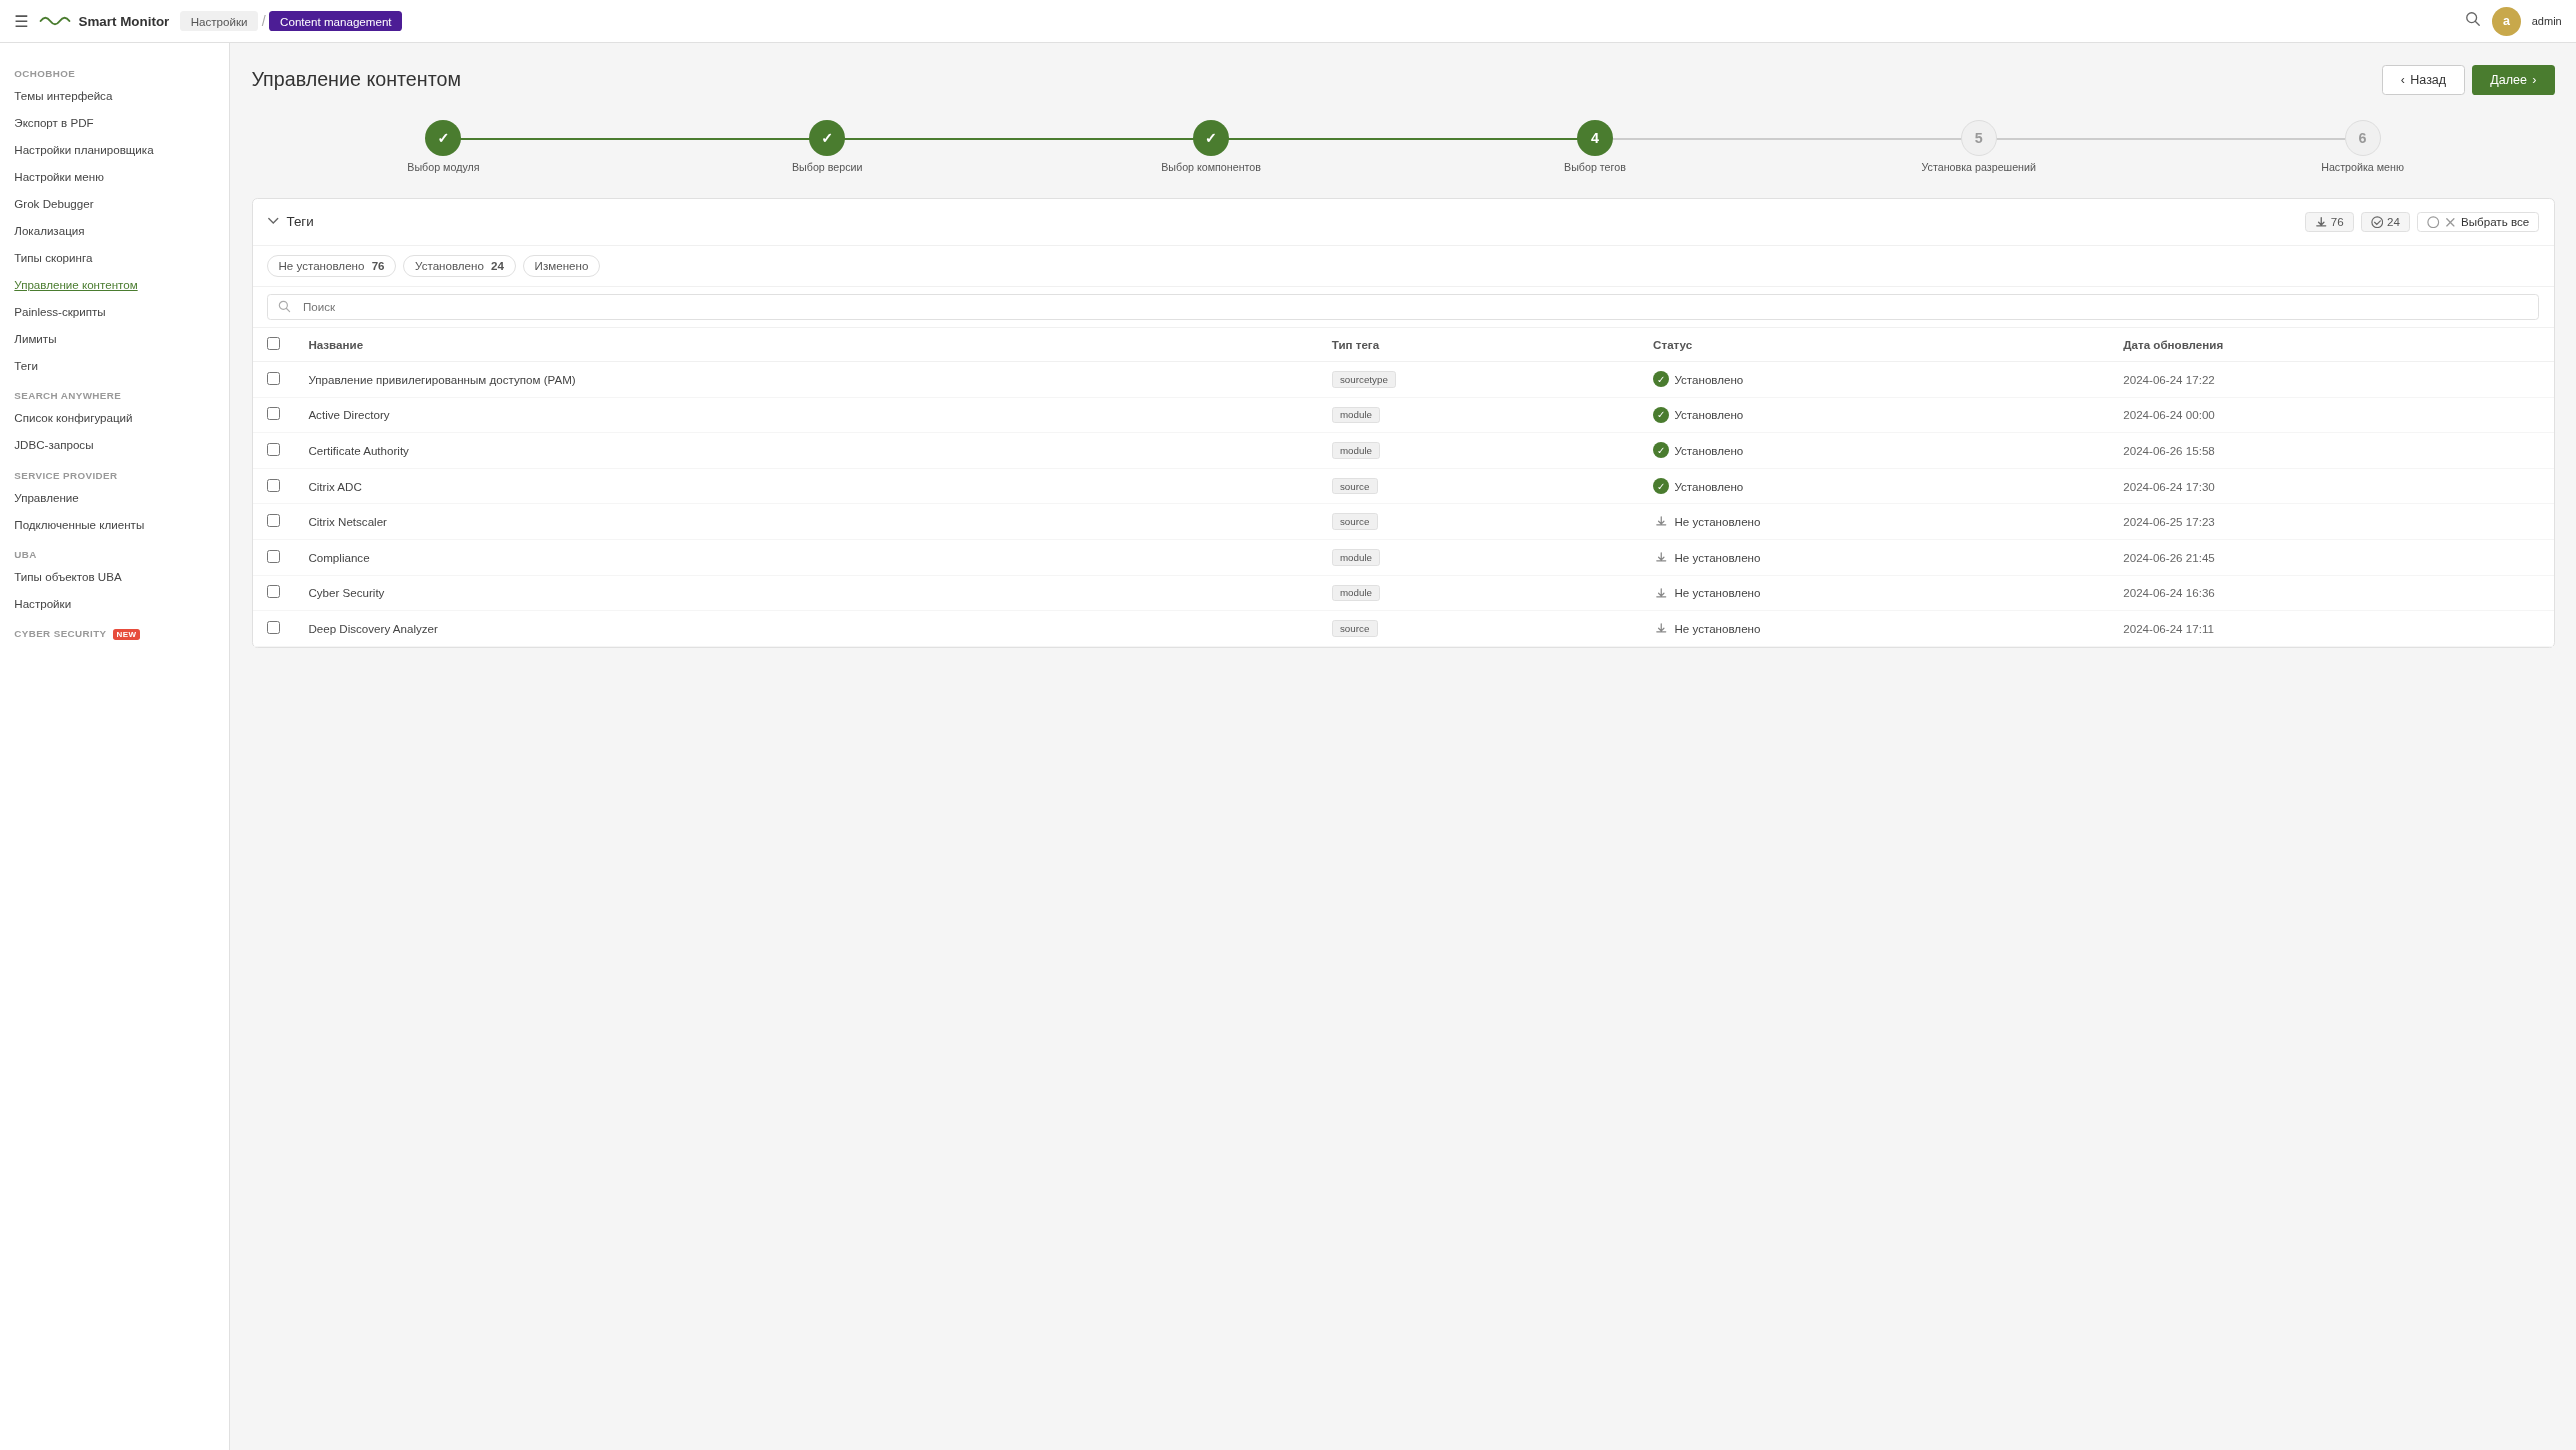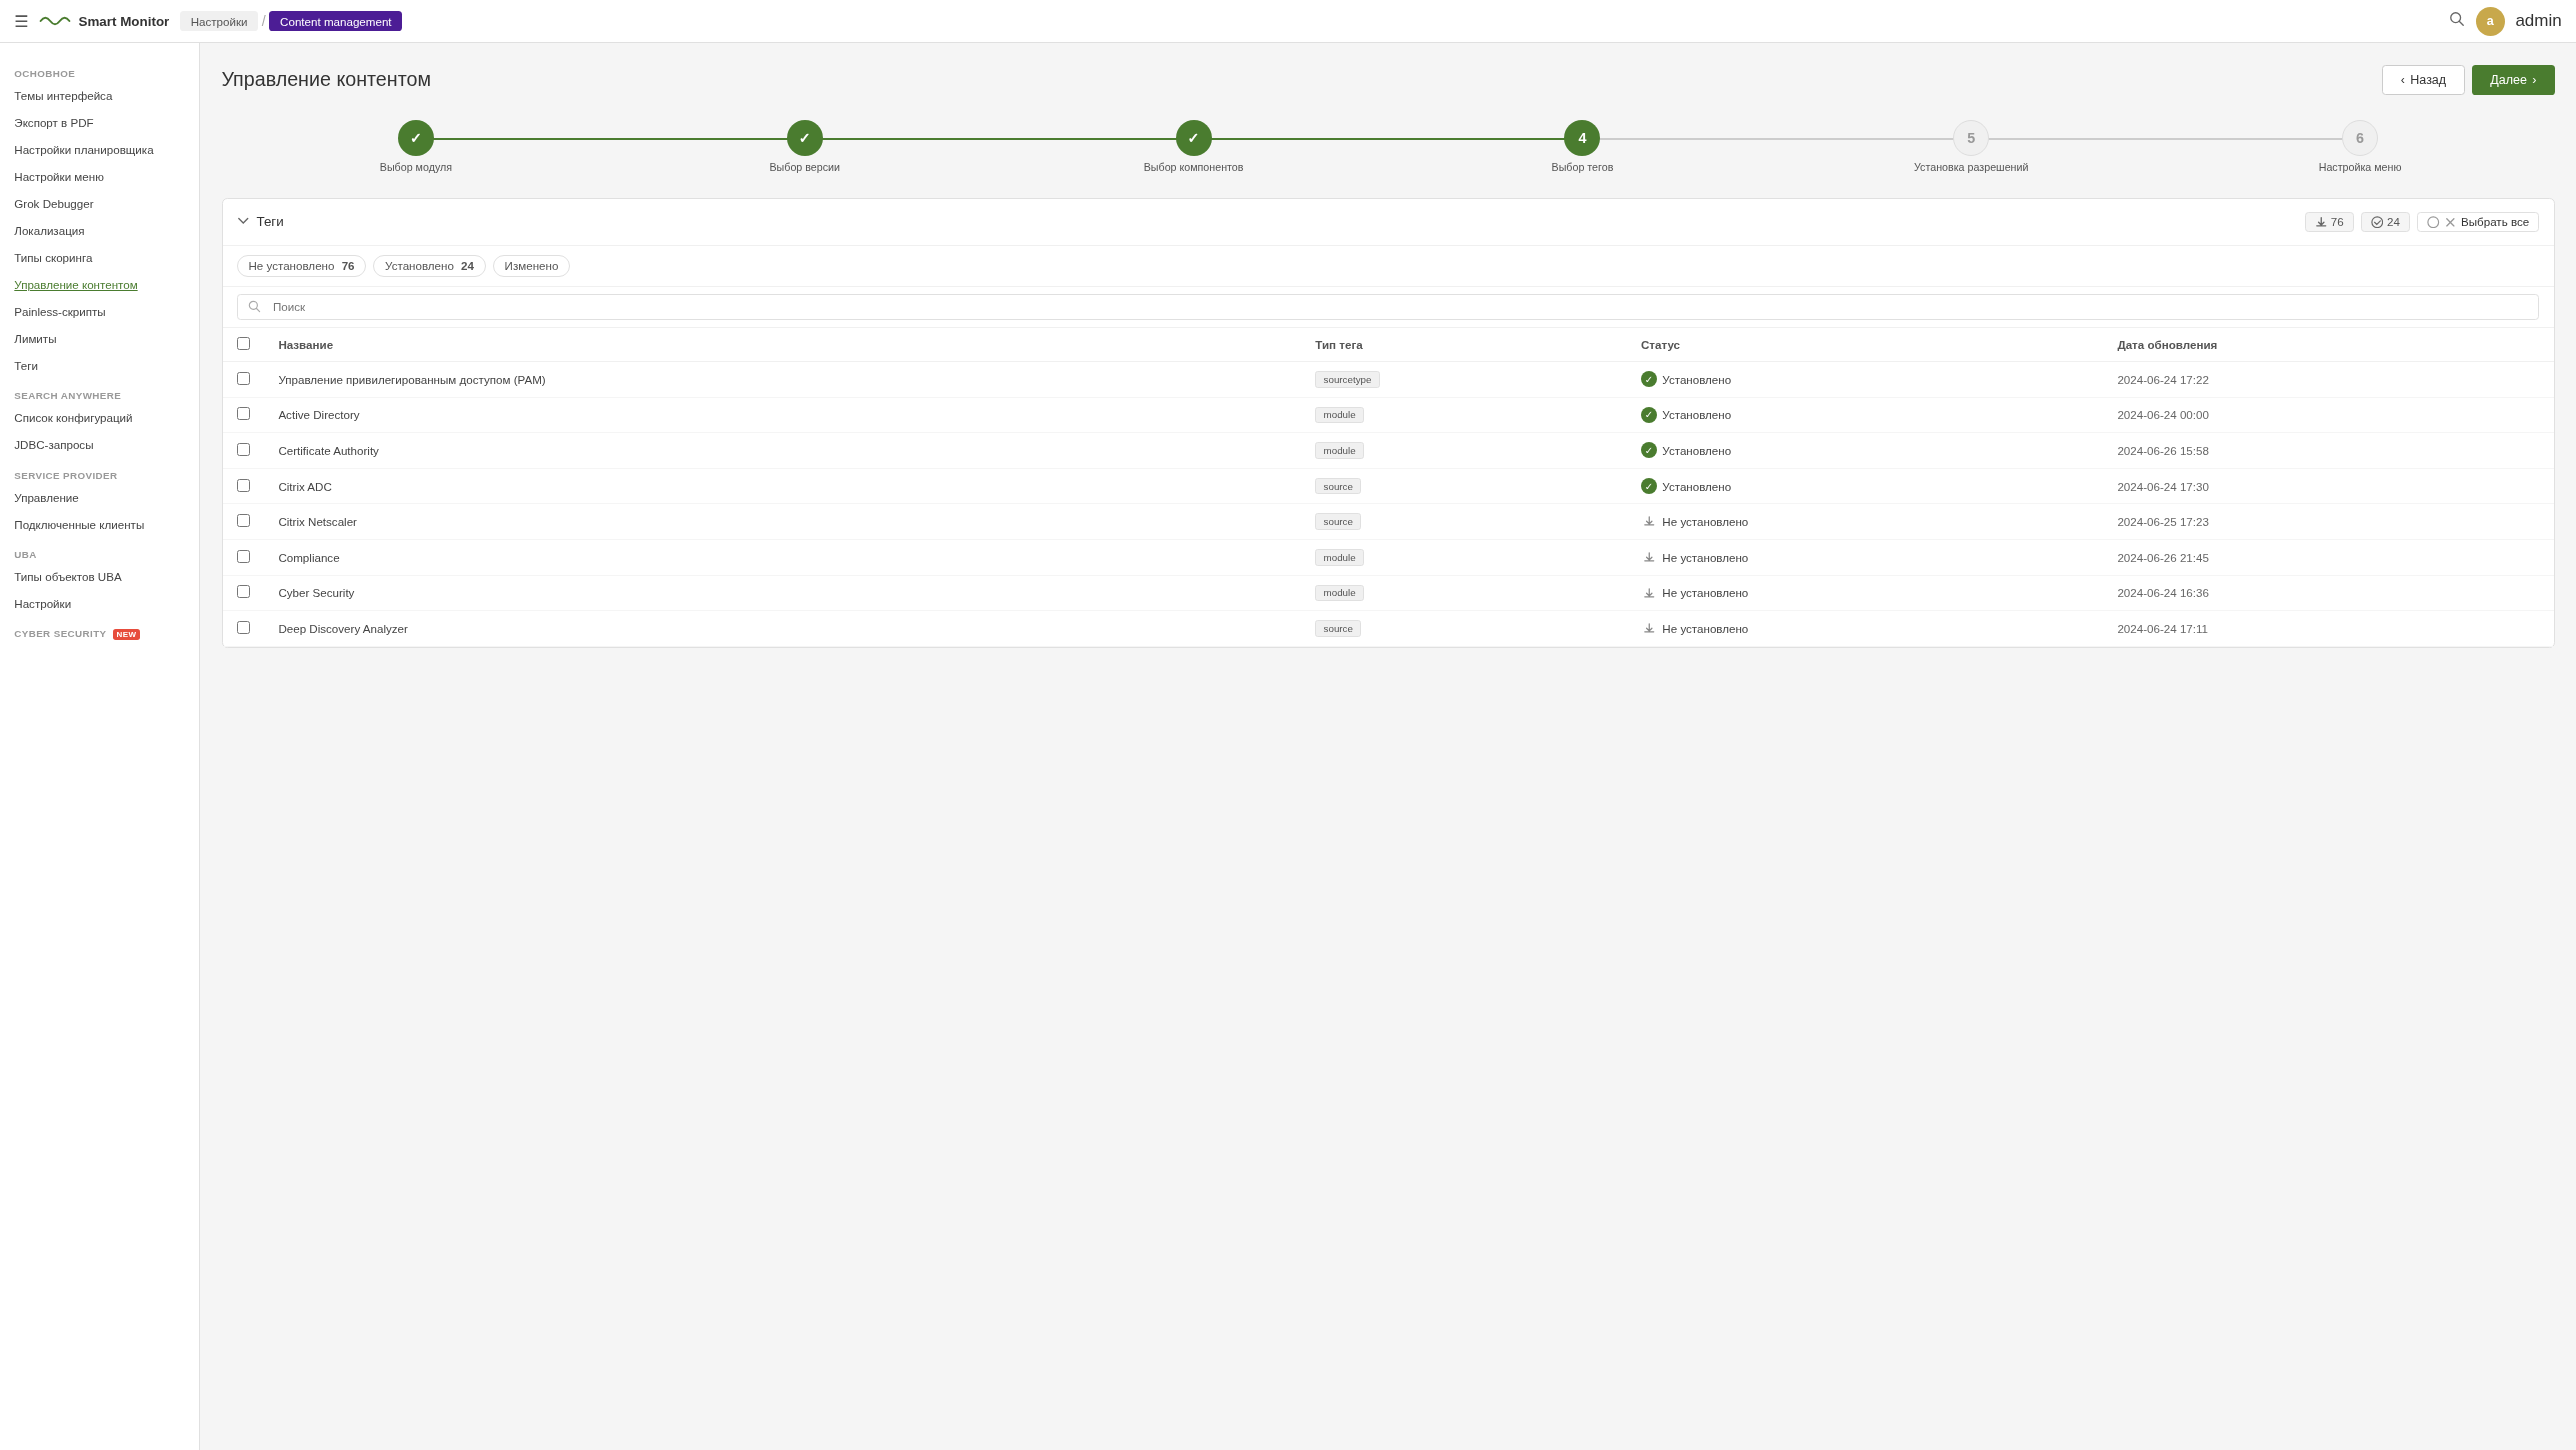--- a/index.html
+++ b/index.html
@@ -10,27 +10,27 @@
     .hamburger { cursor: pointer; font-size: 16px; color: #555; }
     .logo-area { display: flex; align-items: center; gap: 7.2px; font-weight: 600; font-size: 13.4px; color: #333; }
     .logo-icon { width: 32px; height: 18px; }
     .breadcrumb { display: flex; align-items: center; gap: 3.6px; flex: 1; }
     .breadcrumb-item { padding: 3.6px 10.7px; border-radius: 3.6px; font-size: 11.6px; cursor: pointer; }
     .breadcrumb-item.inactive { background: #f0f0f0; color: #555; }
     .breadcrumb-item.active { background: #4c1d95; color: #fff; }
     .header-right { display: flex; align-items: center; gap: 10.7px; margin-left: auto; }
     .search-icon-btn { cursor: pointer; color: #555; font-size: 16px; }
     .avatar { width: 29px; height: 29px; border-radius: 50%; background: #c8a84b; display: flex; align-items: center; justify-content: center; color: #fff; font-weight: 600; font-size: 12.5px; }
-    .username { font-size: 17px; color: #333; }
+    .username { font-size: 11px; color: #333; }
 
     
     .layout { display: flex; flex: 1; overflow: hidden; }
 
     
-    .sidebar { width: 200px; background: #fff; border-right: 0.9px solid #e0e0e0; overflow-y: auto; padding: 14.3px 0; flex-shrink: 0; }
+    .sidebar { width: 230px; background: #fff; border-right: 0.9px solid #e0e0e0; overflow-y: auto; padding: 14.3px 0; flex-shrink: 0; }
     .sidebar-section-title { font-size: 9.8px; font-weight: 700; color: #999; letter-spacing: 0.4px; padding: 10.7px 14.3px 3.6px; }
     .sidebar-item { padding: 5.4px 14.3px; font-size: 11.6px; color: #444; cursor: pointer; line-height: 1.4; }
     .sidebar-item.active { color: #4a7c2f; text-decoration: underline; font-weight: 500; }
     .new-badge { display: inline-block; background: #e74c3c; color: #fff; font-size: 8px; font-weight: 700; padding: 0.9px 3.6px; border-radius: 2.7px; margin-left: 3.6px; vertical-align: middle; }
 
     
     .main { flex: 1; overflow-y: auto; padding: 21.5px; }
     .page-header { display: flex; align-items: center; justify-content: space-between; margin-bottom: 25px; }
     .page-title { font-size: 19.7px; font-weight: 500; color: #333; }
     .nav-buttons { display: flex; gap: 7.2px; }

